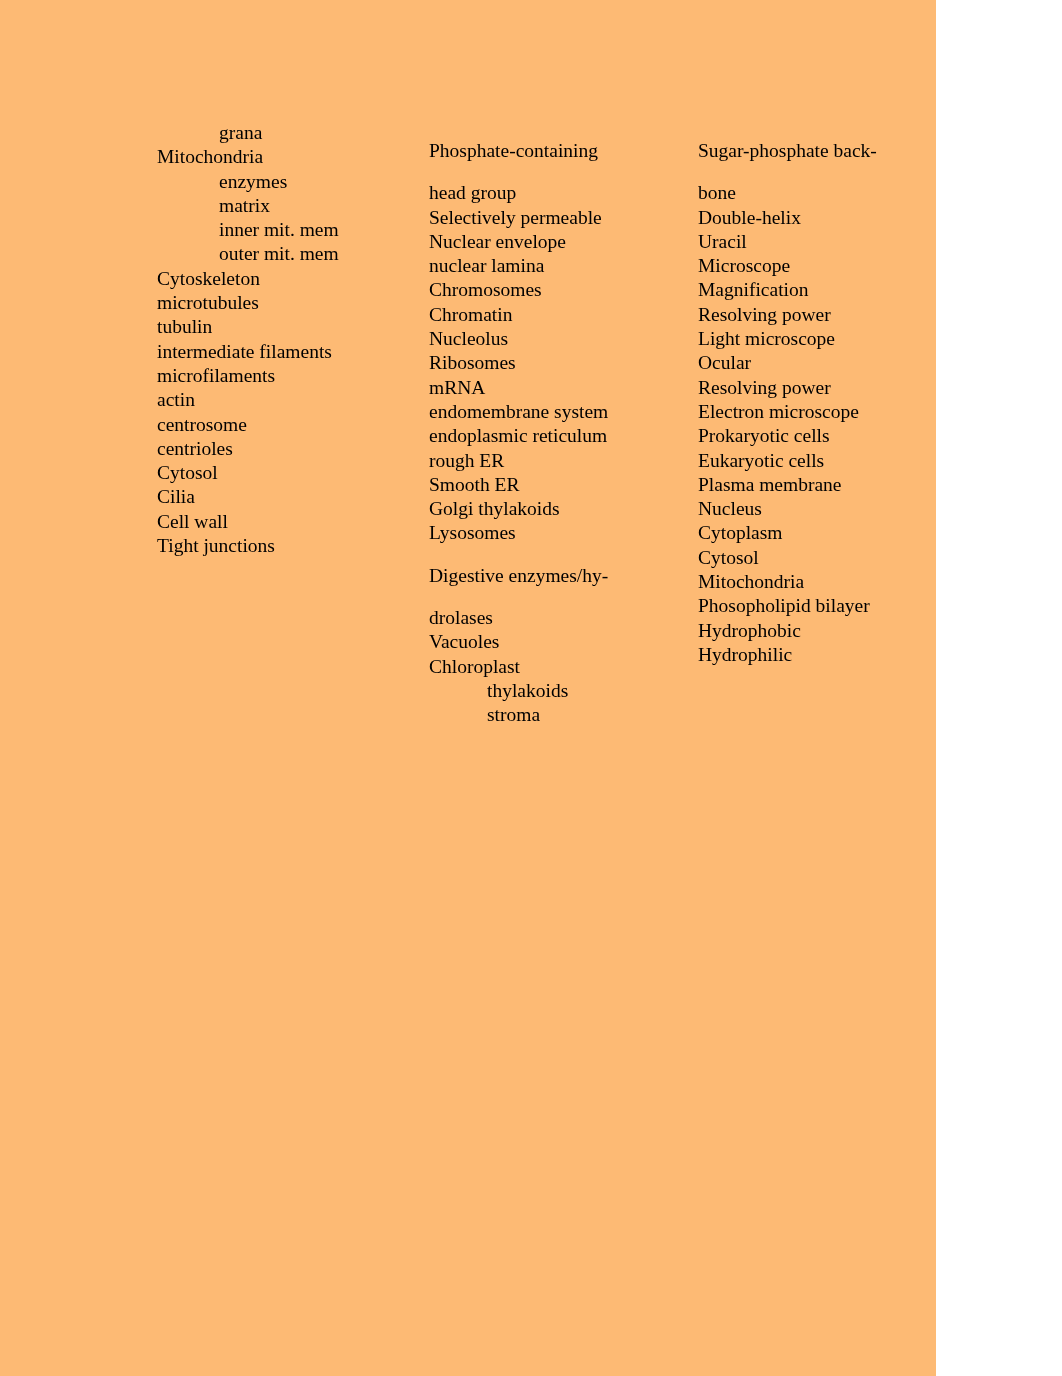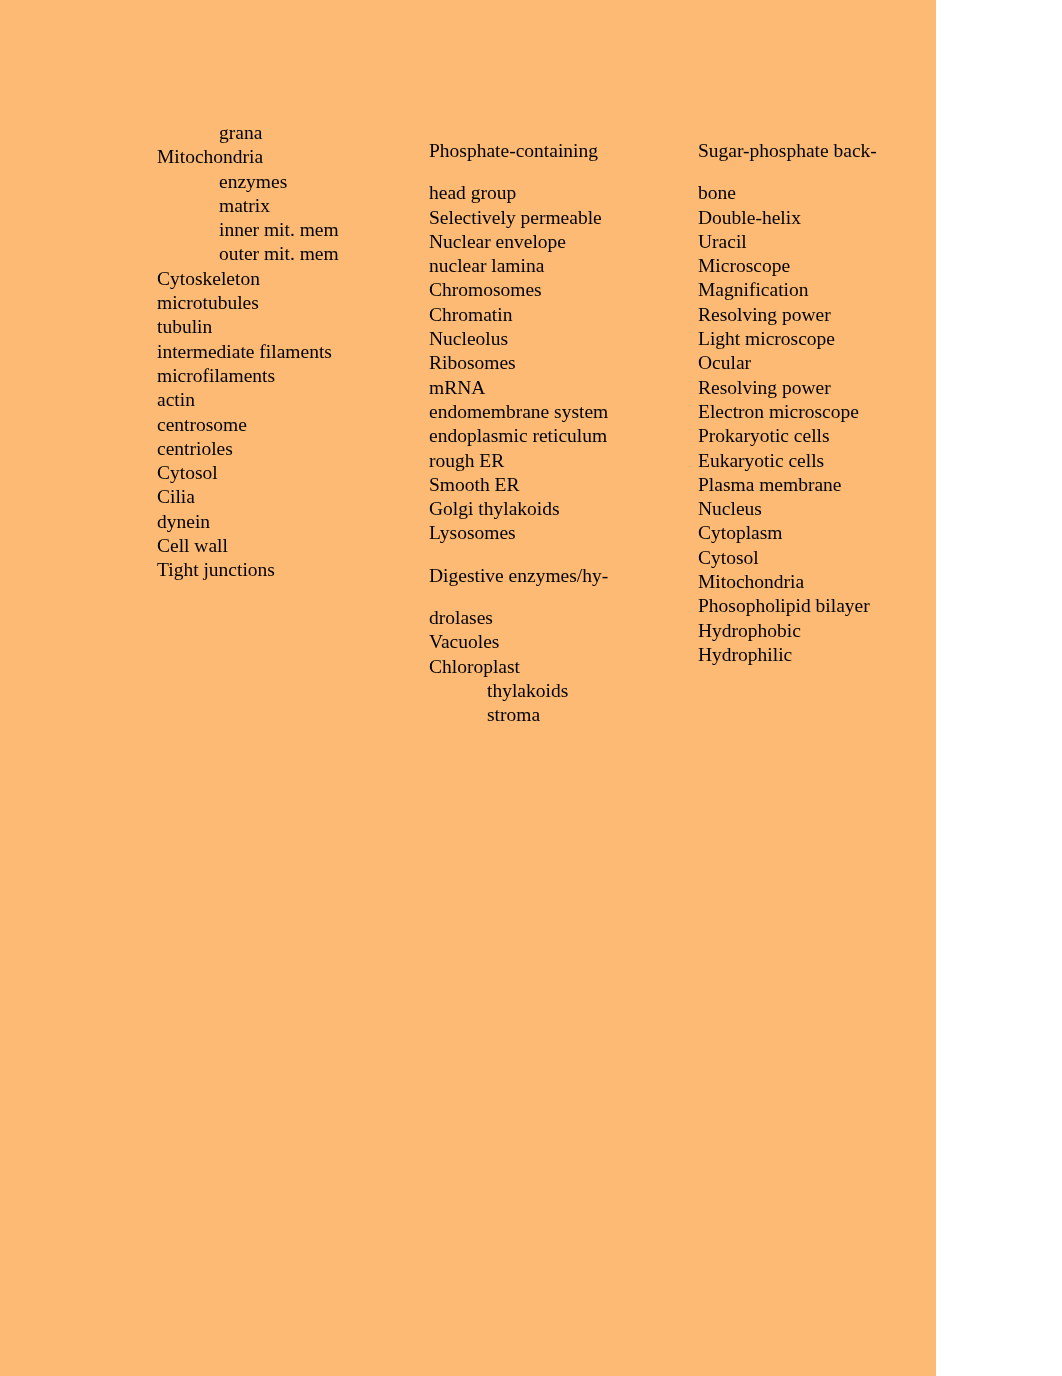--- a/index.html
+++ b/index.html
@@ -65,21 +65,20 @@
         <div class="term">Cytoskeleton</div>
         <div class="term">microtubules</div>
         <div class="term">tubulin</div>
         <div class="term">intermediate filaments</div>
         <div class="term">microfilaments</div>
         <div class="term">actin</div>
         <div class="term">centrosome</div>
         <div class="term">centrioles</div>
         <div class="term">Cytosol</div>
         <div class="term">Cilia</div>
-        <div class="term">dynein</div>
         <div class="term">Cell wall</div>
         <div class="term">Tight junctions</div>
       </div>
     <div class="column column-2">
         <div class="term"><span class="wrap-line">Phosphate-containing</span><span class="wrap-line">head group</span></div>
         <div class="term">Selectively permeable</div>
         <div class="term">Nuclear envelope</div>
         <div class="term">nuclear lamina</div>
         <div class="term">Chromosomes</div>
         <div class="term">Chromatin</div>

